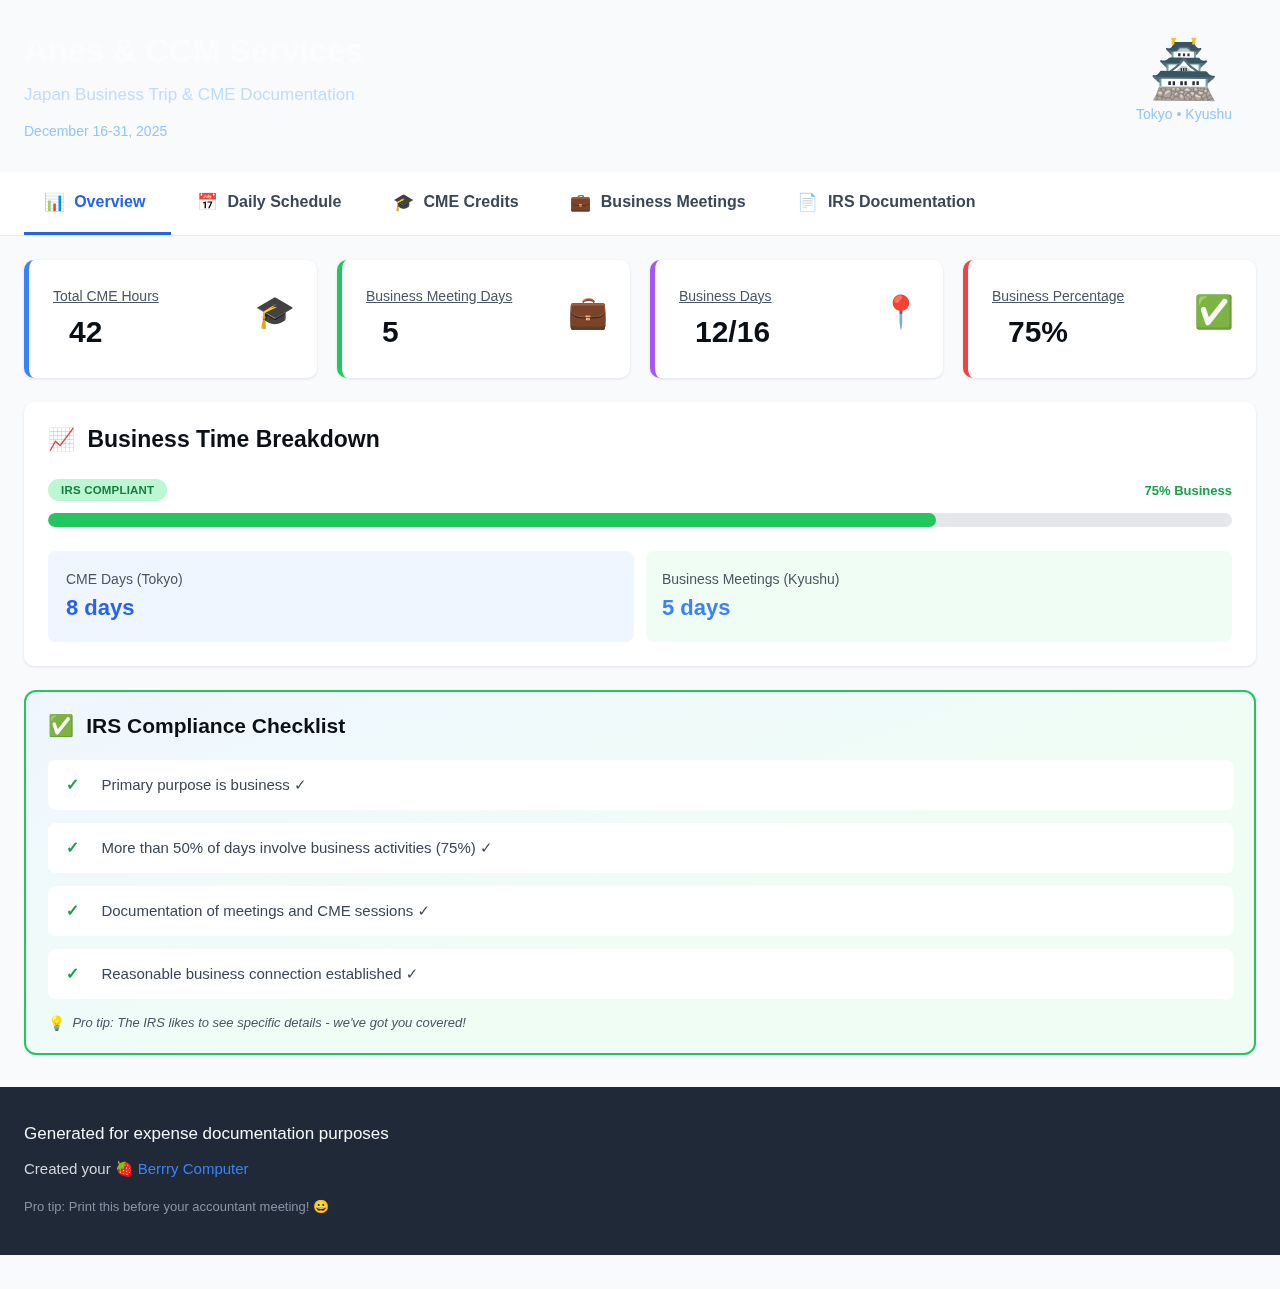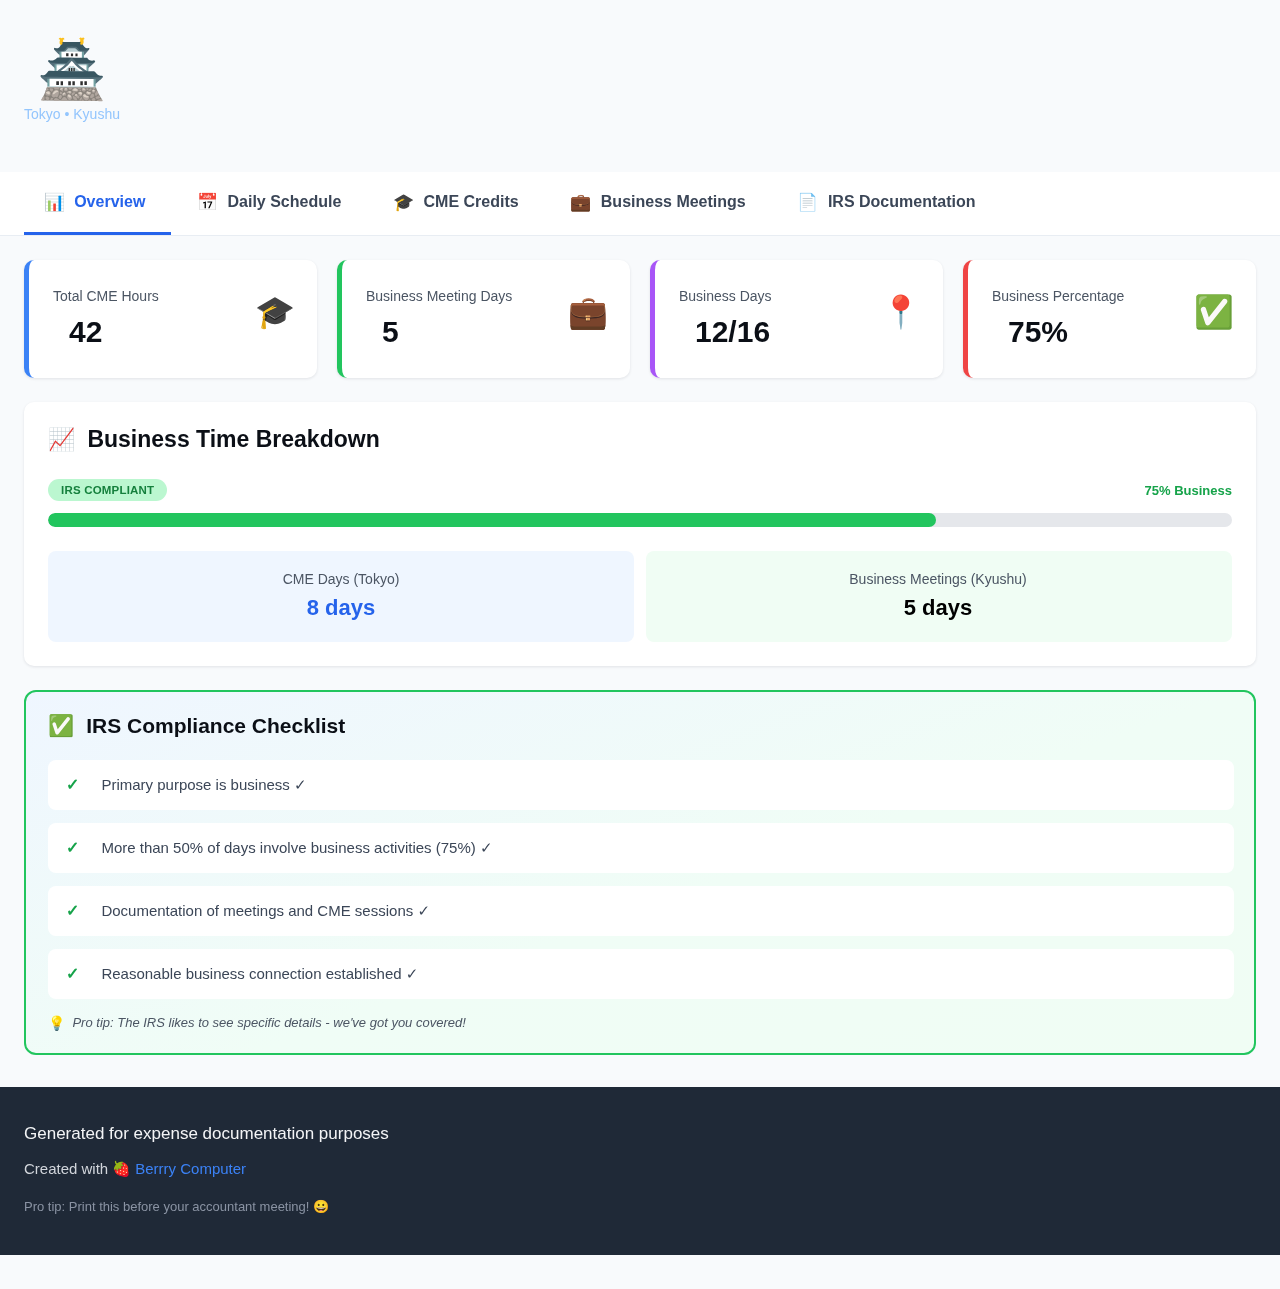--- a/index.html
+++ b/index.html
@@ -102,20 +102,21 @@
     align-items: flex-start;
     justify-content: space-between;
     min-height: 118px;
   }
   .stat-text { display: flex; flex-direction: column; }
   .stat-label {
     font-size: 14px;
     color: #4b5563;
     margin-bottom: 12px;
     line-height: 1.15;
+    text-decoration: underline;
   }
   .stat-value {
     font-size: 30px;
     font-weight: bold;
     color: #0b0f16;
     line-height: 1.05;
     margin-left: 16px;
   }
   .stat-emoji { font-size: 32px; line-height: 1; padding-top: 8px; }
 
@@ -169,38 +170,37 @@
     height: 100%;
     background: #22c55e;
     border-radius: 7px;
   }
 
   .split {
     display: grid;
     grid-template-columns: 1fr 1fr;
     gap: 12px;
     margin-top: 24px;
-    text-align: center;
   }
   .split-box {
     border-radius: 8px;
     padding: 20px 18px 22px 18px;
     min-height: 90px;
   }
   .split-box.blue { background: #eff6ff; }
   .split-box.green { background: #f0fdf4; padding-left: 16px; }
   .split-label {
     font-size: 14px;
     color: #4b5563;
     margin-bottom: 8px;
     line-height: 1.2;
   }
   .split-value { font-size: 22px; font-weight: bold; line-height: 1.1; }
   .split-box.blue .split-value { color: #2563eb; }
-  .split-box.green .split-value { color: #000000; }
+  .split-box.green .split-value { color: #3b82f6; }
 
   
   .checklist {
     border: 2px solid #22c55e;
     border-radius: 12px;
     background: linear-gradient(160deg, #eff6ff 0%, #f0fdf6 55%, #f0fdf4 100%);
     padding: 22px 20px 22px 22px;
     margin-bottom: 32px;
   }
   .checklist-title {
@@ -255,20 +255,25 @@
     font-size: 13px;
     color: #8a93a3;
     margin-top: 20px;
     line-height: 1.3;
   }
 </style>
 </head>
 <body>
 
 <div class="header">
+  <div class="header-left">
+    <div class="site-title">Anes &amp; CCM Services</div>
+    <div class="site-subtitle">Japan Business Trip &amp; CME Documentation</div>
+    <div class="site-dates">December 16-31, 2025</div>
+  </div>
   <div class="header-right">
     <span class="castle-emoji">🏯</span>
     <div class="locations">Tokyo • Kyushu</div>
   </div>
 </div>
 
 <div class="tabbar">
   <div class="tab active">
     <span class="t-icon">📊</span>
     <span>Overview</span>
@@ -383,18 +388,18 @@
       <span class="tip-icon">💡</span>
       <span>Pro tip: The IRS likes to see specific details - we've got you covered!</span>
     </div>
   </div>
 
 </div>
 
 <div class="footer">
   <div class="footer-main">Generated for expense documentation purposes</div>
   <div class="footer-created">
-    <span>Created with</span>
+    <span>Created your</span>
     <span>🍓</span>
     <a class="footer-link" href="#">Berrry Computer</a>
   </div>
   <div class="footer-tip">Pro tip: Print this before your accountant meeting! 😀</div>
 </div>
 
 </body></html>

